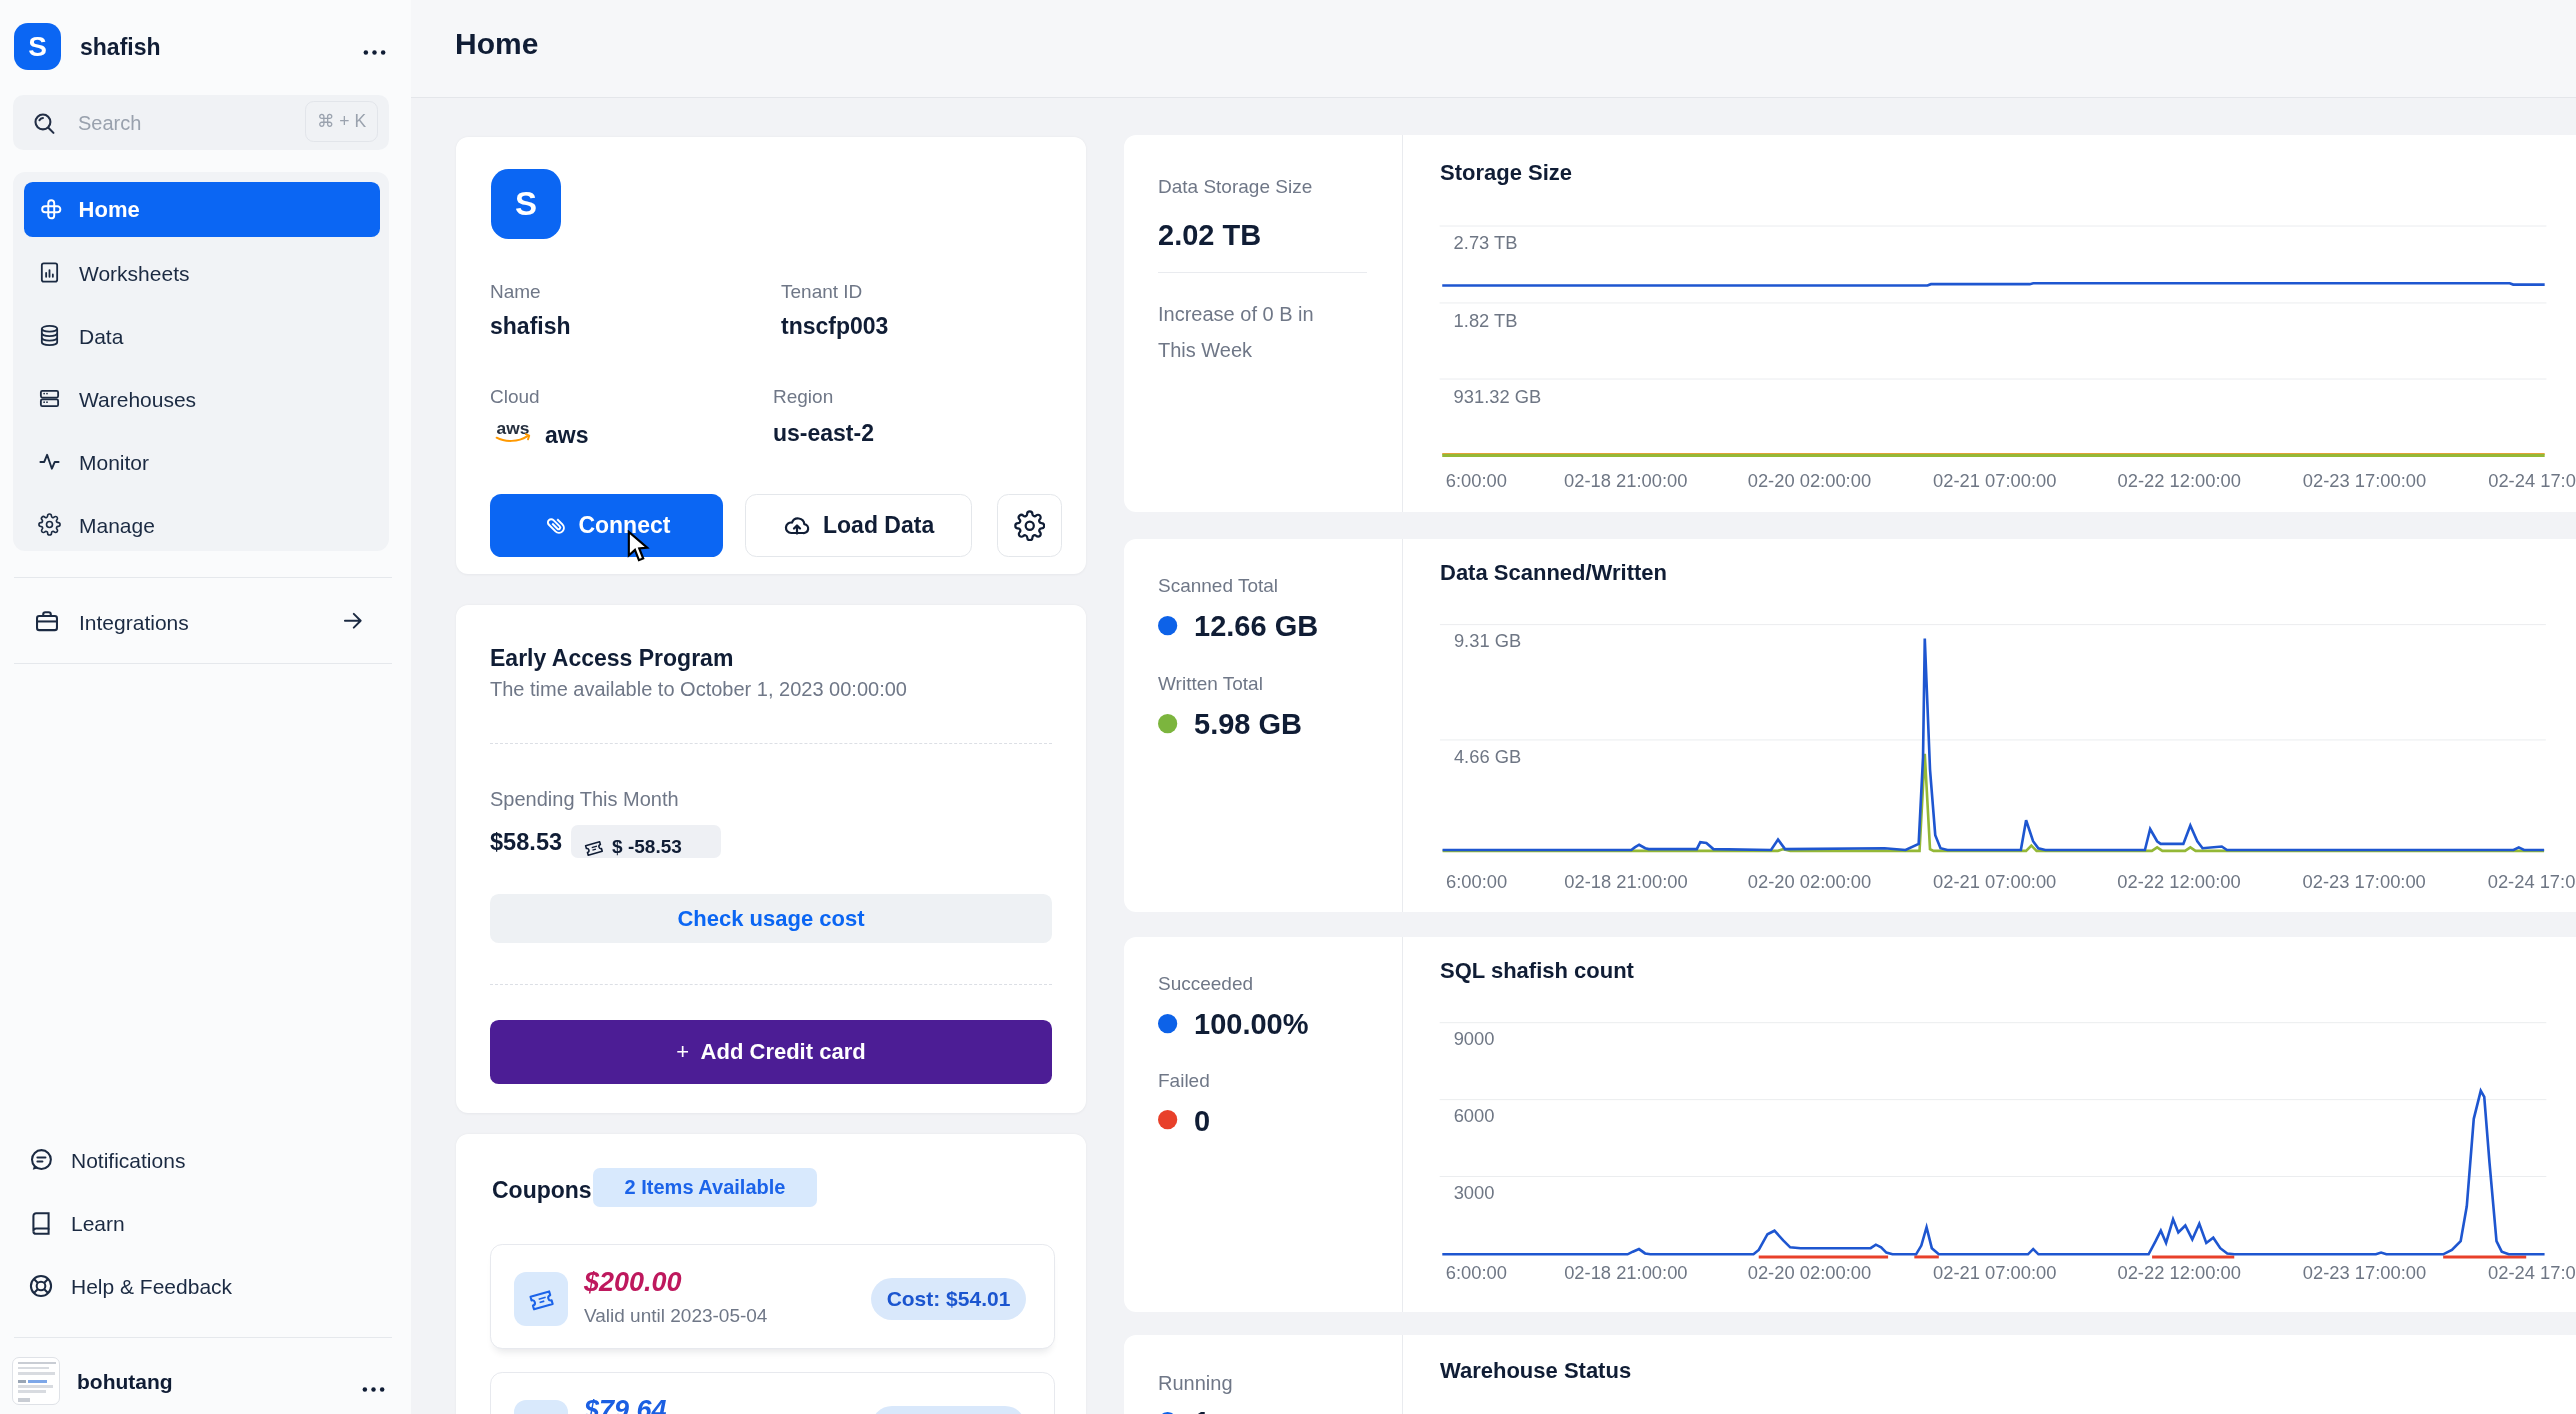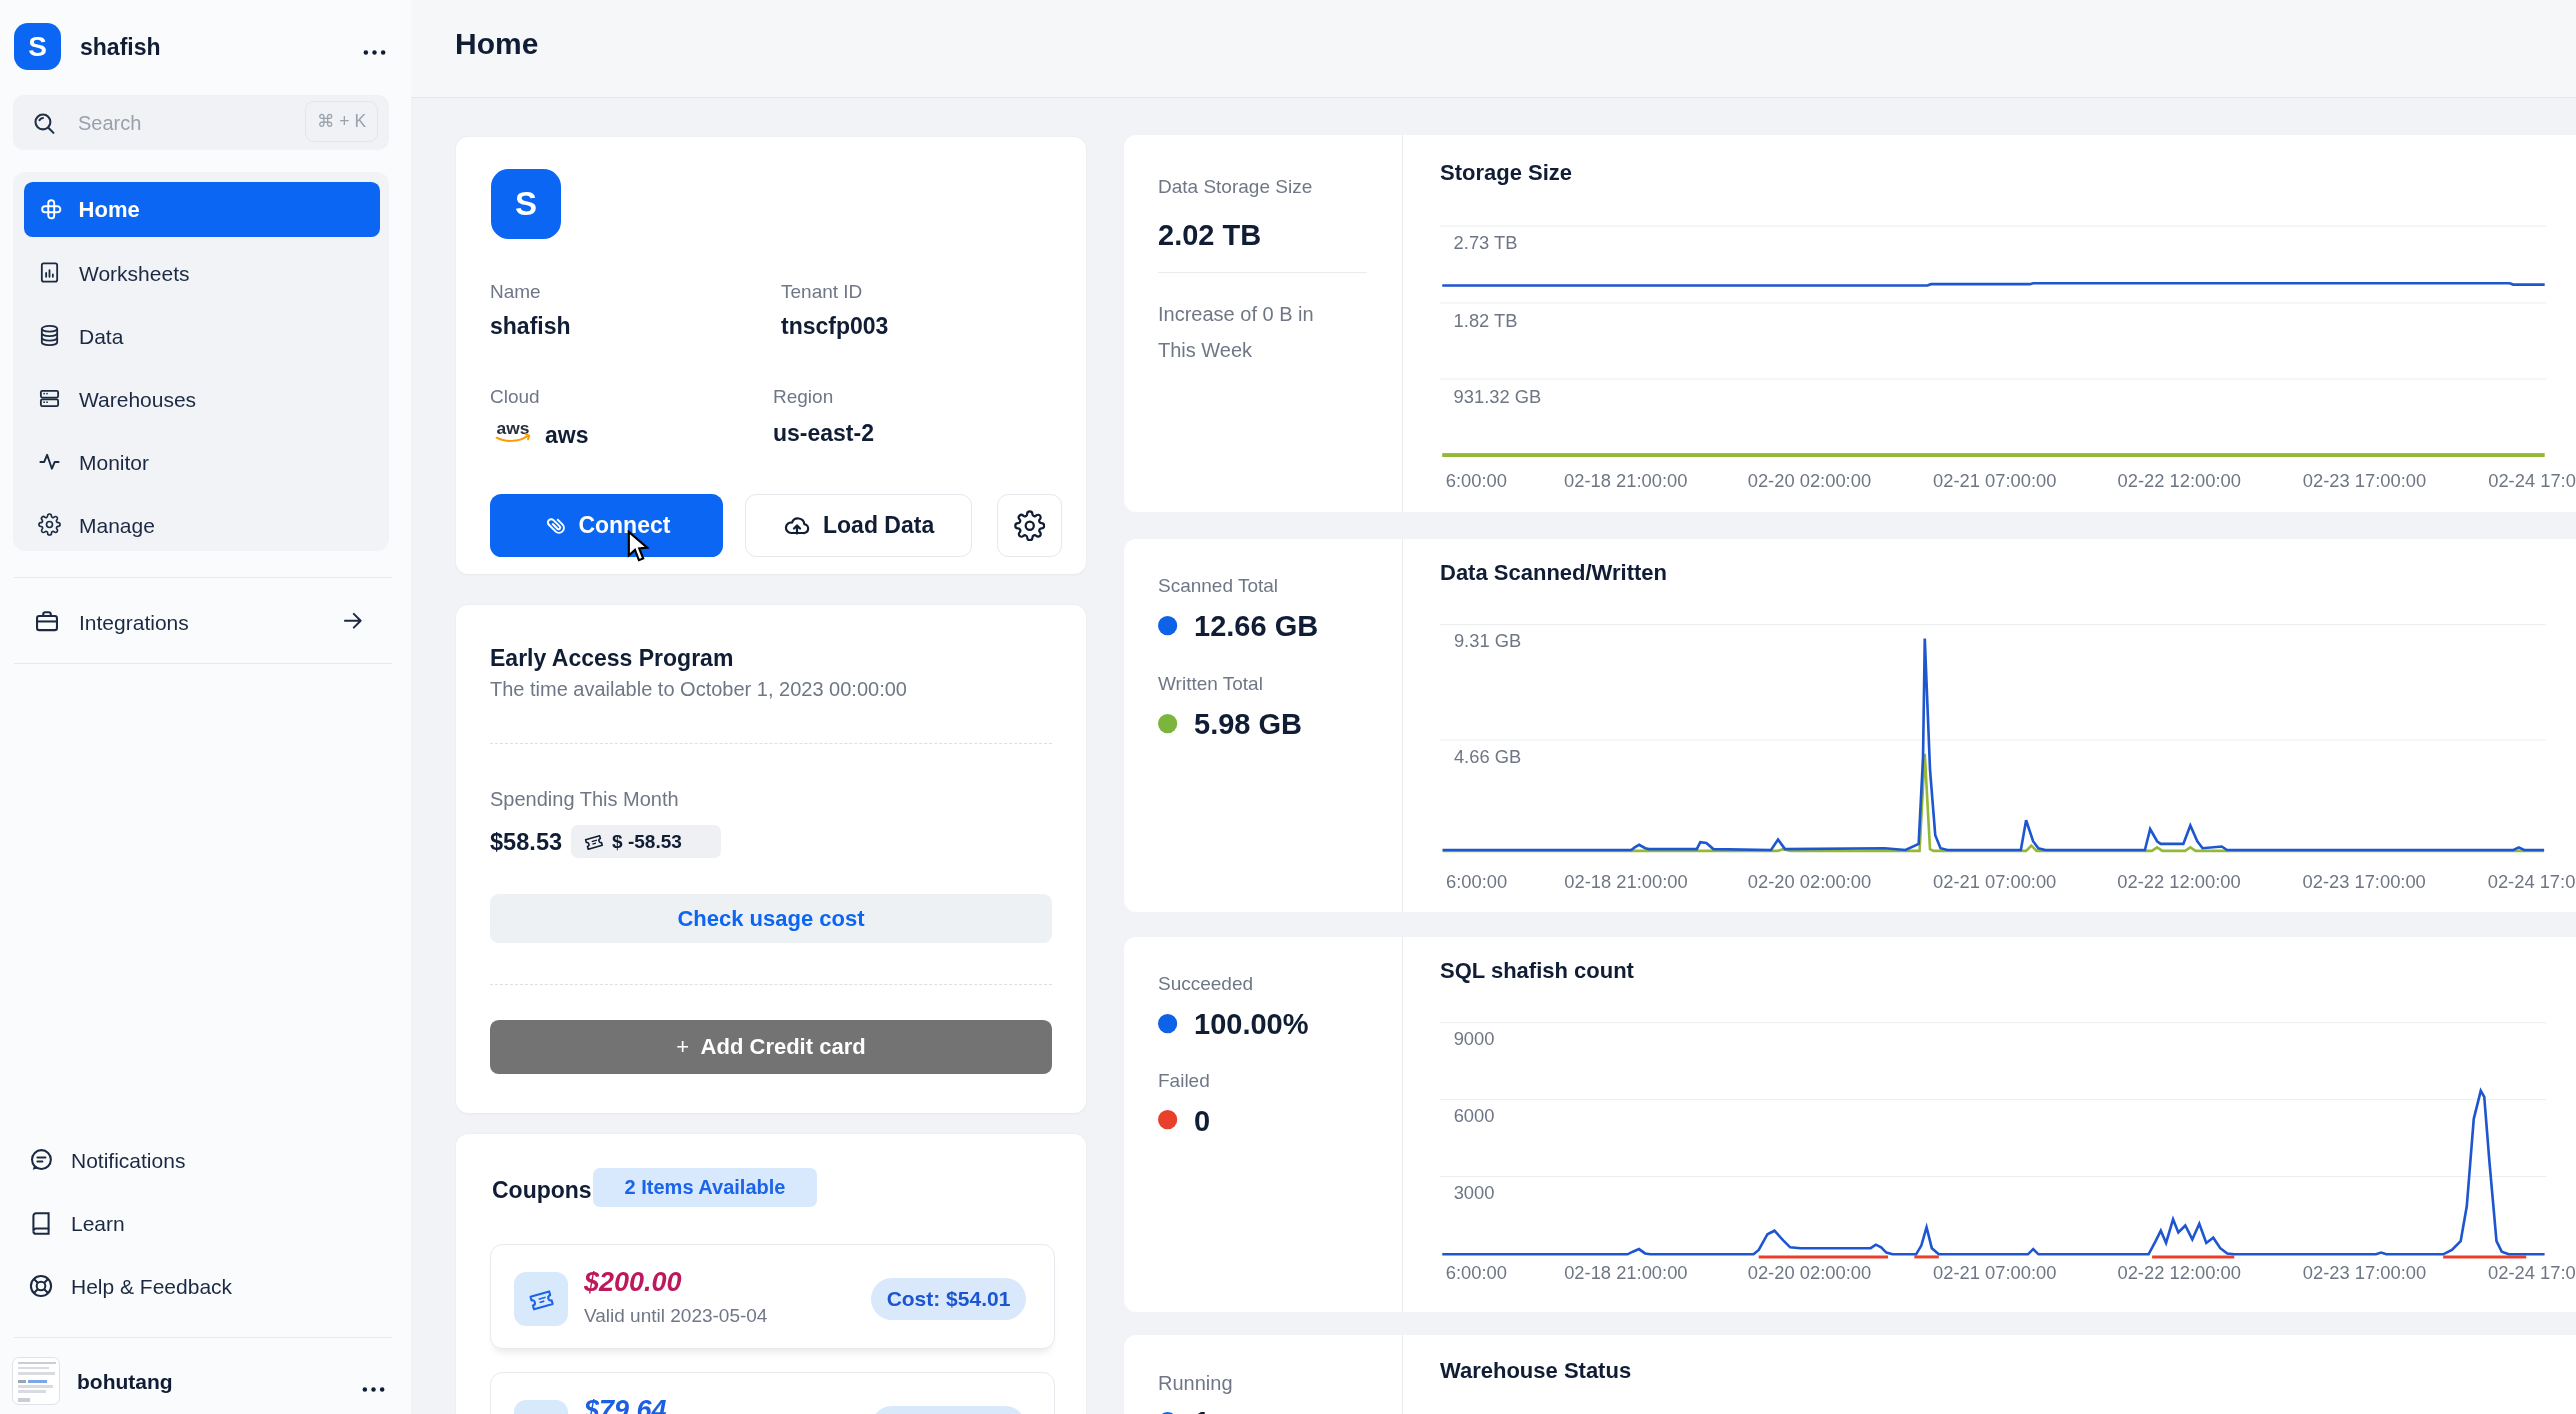--- a/index.html
+++ b/index.html
@@ -174,32 +174,32 @@
     <path d="M1.2 0.8 L1.2 16.2 L5.2 12.6 L7.8 19.3 L10.6 18.2 L8 11.6 L13.2 11.1 Z" fill="#fff" stroke="#000" stroke-width="1.4"></path>
     </svg>
 </div>
 
 <div class="card" id="eap-card" style="left:456px;top:605px;width:630px;height:508px;box-shadow:0 0.9px 2.6px rgba(16,24,40,.05);">
   <div class="txt b" style="left:34px;top:42px;font-size:23px;">Early Access Program</div>
   <div class="txt gray" style="left:34px;top:74px;font-size:20px;">The time available to October 1, 2023 00:00:00</div>
   <div class="abs" style="left:34px;top:138px;width:562px;border-top:1.7px dashed #dcdfe5;"></div>
   <div class="txt gray" style="left:34px;top:184px;font-size:20px;">Spending This Month</div>
   <div class="txt b" style="left:34px;top:226px;font-size:23.6px;">$58.53</div>
-  <div class="abs" style="left:115px;top:220px;width:150px;height:33px;border-radius:7px;background:#eef0f4;display:flex;align-items:center;">
+  <div class="abs" style="left:115px;top:220px;width:150px;height:33px;border-radius:7px;background:#eef0f4;display:flex;align-items:flex-end;">
     <svg style="margin-left:12.2px;" width="21" height="21" viewBox="0 0 24 24" fill="none" stroke="#101d35" stroke-width="1.8" stroke-linejoin="round">
       <path d="M3 10 l16 -4.5 .9 3.2 a2.3 2.3 0 0 0 1.2 4.45 l.9 3.2 -16 4.5 -.9 -3.2 a2.3 2.3 0 0 0 -1.2 -4.45 z"></path>
       <path d="M10 12.2 l6 -1.7 M10.8 15 l4 -1.1" stroke-width="1.5"></path>
       </svg>
     <span style="margin-left:7.9px;font-size:19px;font-weight:bold;color:#101d35;">$ -58.53</span>
     </div>
   <div class="abs flexc" style="left:34px;top:289px;width:562px;height:49px;border-radius:8.7px;background:#eef1f4;">
     <span style="color:#0b66f3;font-weight:bold;font-size:22px;">Check usage cost</span>
     </div>
   <div class="abs" style="left:34px;top:379px;width:562px;border-top:1.7px dashed #dcdfe5;"></div>
-  <div class="abs flexc" style="left:34px;top:415px;width:562px;height:54px;border-radius:8.7px;background:#737373;">
+  <div class="abs flexc" style="left:34px;top:415px;width:562px;height:64px;border-radius:8.7px;background:#4c1d95;">
     <span style="color:#fff;font-weight:bold;font-size:22px;"><span style="font-weight:normal;">+</span>&nbsp; Add Credit card</span>
     </div>
 </div>
 
 <div class="card" id="coupon-card" style="left:456px;top:1134px;width:630px;height:455px;box-shadow:0 0.9px 2.6px rgba(16,24,40,.05);">
   <div class="txt b" style="left:36px;top:45px;font-size:23px;">Coupons</div>
   <div class="abs flexc" style="left:137px;top:34px;width:224px;height:39px;border-radius:7px;background:#d8e9fd;">
     <span style="color:#1b63e9;font-weight:bold;font-size:20px;">2 Items Available</span>
     </div>
 

